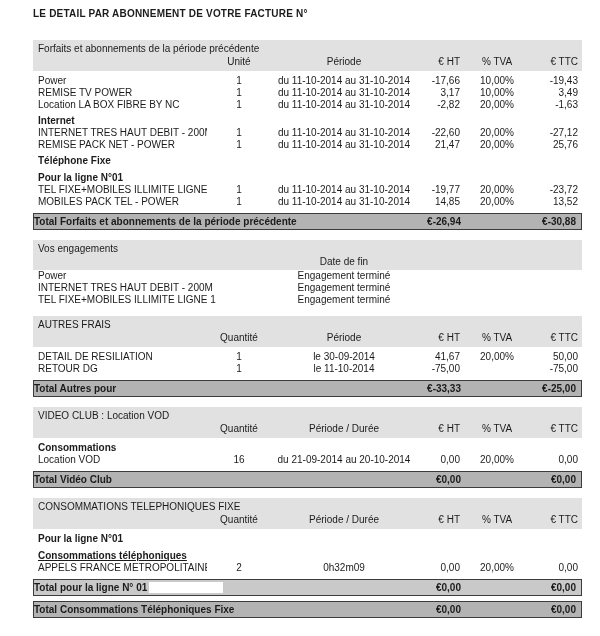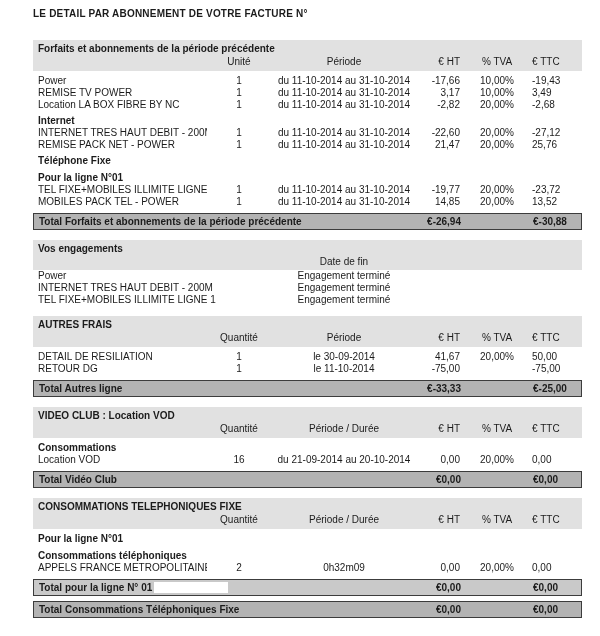--- a/index.html
+++ b/index.html
@@ -9,44 +9,44 @@
   html,body{margin:0;padding:0;}
   body{
     width:600px;height:636px;background:#fff;overflow:hidden;
     font-family:"Liberation Sans",sans-serif;font-size:10px;color:var(--txt);
   }
   .page{padding:8px 0 0 33px;width:549px;}
   .doc-title{font-weight:bold;margin-bottom:21px;letter-spacing:.2px;}
   .section{margin-top:10px;}
   .section.first{margin-top:0;}
   .bar{background:var(--bar-bg);padding:3px 0 2px;}
-  .bar-title{font-weight:bold;padding-left:5px;line-height:12px;}
+  .bar-title{font-weight:normal;padding-left:5px;line-height:12px;}
   .grid{display:grid;grid-template-columns:174px 64px 146px 55px 60px 50px;}
   .col-headers{line-height:14px;}
   .hdr{text-align:center;}
   .data-row{line-height:12px;}
   .bar + .data-row{margin-top:4px;}
   .c-label{padding-left:5px;overflow:hidden;white-space:nowrap;}
   .c-qty{text-align:center;}
   .c-period{text-align:center;white-space:nowrap;}
   .c-ht{text-align:right;padding-right:12px;}
   .c-tva{text-align:center;padding-right:10px;}
-  .c-ttc{text-align:left;padding-right:11px;}
+  .c-ttc{text-align:right;padding-right:4px;}
   .group-heading{font-weight:bold;padding-left:5px;line-height:12px;margin-top:4px;}
   .heading2{margin-top:5px;}
-  .underline{}
+  .underline{text-decoration:underline;}
   .total-bar{
     grid-template-columns:174px 64px 146px 55px 60px 47px;
     border:1px solid var(--brd);margin-top:5px;padding:1px 0;
     font-weight:bold;line-height:13px;background:var(--total-dark);
   }
   .total-light{background:var(--total-light);}
   .total-dark{background:var(--total-dark);}
   .gap-before{}
-  .t-label{padding-left:5px;grid-column:1/4;white-space:nowrap;}
+  .t-label{grid-column:1/4;white-space:nowrap;}
   .redaction{display:inline-block;width:74px;height:11px;background:var(--redact);vertical-align:-2px;margin-left:2px;}
   .bar-sub{margin-left:238px;width:146px;text-align:center;line-height:13px;}
   .eng-grid{display:grid;grid-template-columns:238px 146px;line-height:12px;}
   .eng-value{text-align:center;}
 </style>
 </head>
 <body>
 
 <div class="page">
   <div class="doc-title">LE DETAIL PAR ABONNEMENT DE VOTRE FACTURE N°</div>
@@ -78,21 +78,21 @@
           <div class="c-ht">3,17</div>
           <div class="c-tva">10,00%</div>
           <div class="c-ttc">3,49</div>
         </div>
         <div class="grid data-row">
           <div class="c-label">Location LA BOX FIBRE BY NC</div>
           <div class="c-qty">1</div>
           <div class="c-period">du 11-10-2014 au 31-10-2014</div>
           <div class="c-ht">-2,82</div>
           <div class="c-tva">20,00%</div>
-          <div class="c-ttc">-2,68</div>
+          <div class="c-ttc">-1,63</div>
         </div>
         <div class="group-heading">Internet</div>
         <div class="grid data-row">
           <div class="c-label">INTERNET TRES HAUT DEBIT - 200M</div>
           <div class="c-qty">1</div>
           <div class="c-period">du 11-10-2014 au 31-10-2014</div>
           <div class="c-ht">-22,60</div>
           <div class="c-tva">20,00%</div>
           <div class="c-ttc">-27,12</div>
         </div>
@@ -169,21 +169,21 @@
         </div>
         <div class="grid data-row">
           <div class="c-label">RETOUR DG</div>
           <div class="c-qty">1</div>
           <div class="c-period">le 11-10-2014</div>
           <div class="c-ht">-75,00</div>
           <div class="c-tva"></div>
           <div class="c-ttc">-75,00</div>
         </div>
         <div class="grid total-bar total-dark">
-          <div class="t-label"><span>Total Autres ligne</span></div>
+          <div class="t-label"><span>Total Autres pour</span></div>
           <div class="c-ht">€-33,33</div>
           <div class="c-tva"></div>
           <div class="c-ttc">€-25,00</div>
         </div>
       </div>
       <div class="section">
         <div class="bar">
           <div class="bar-title">VIDEO CLUB : Location VOD</div>
           <div class="grid col-headers">
             <div class="c-label"></div>

